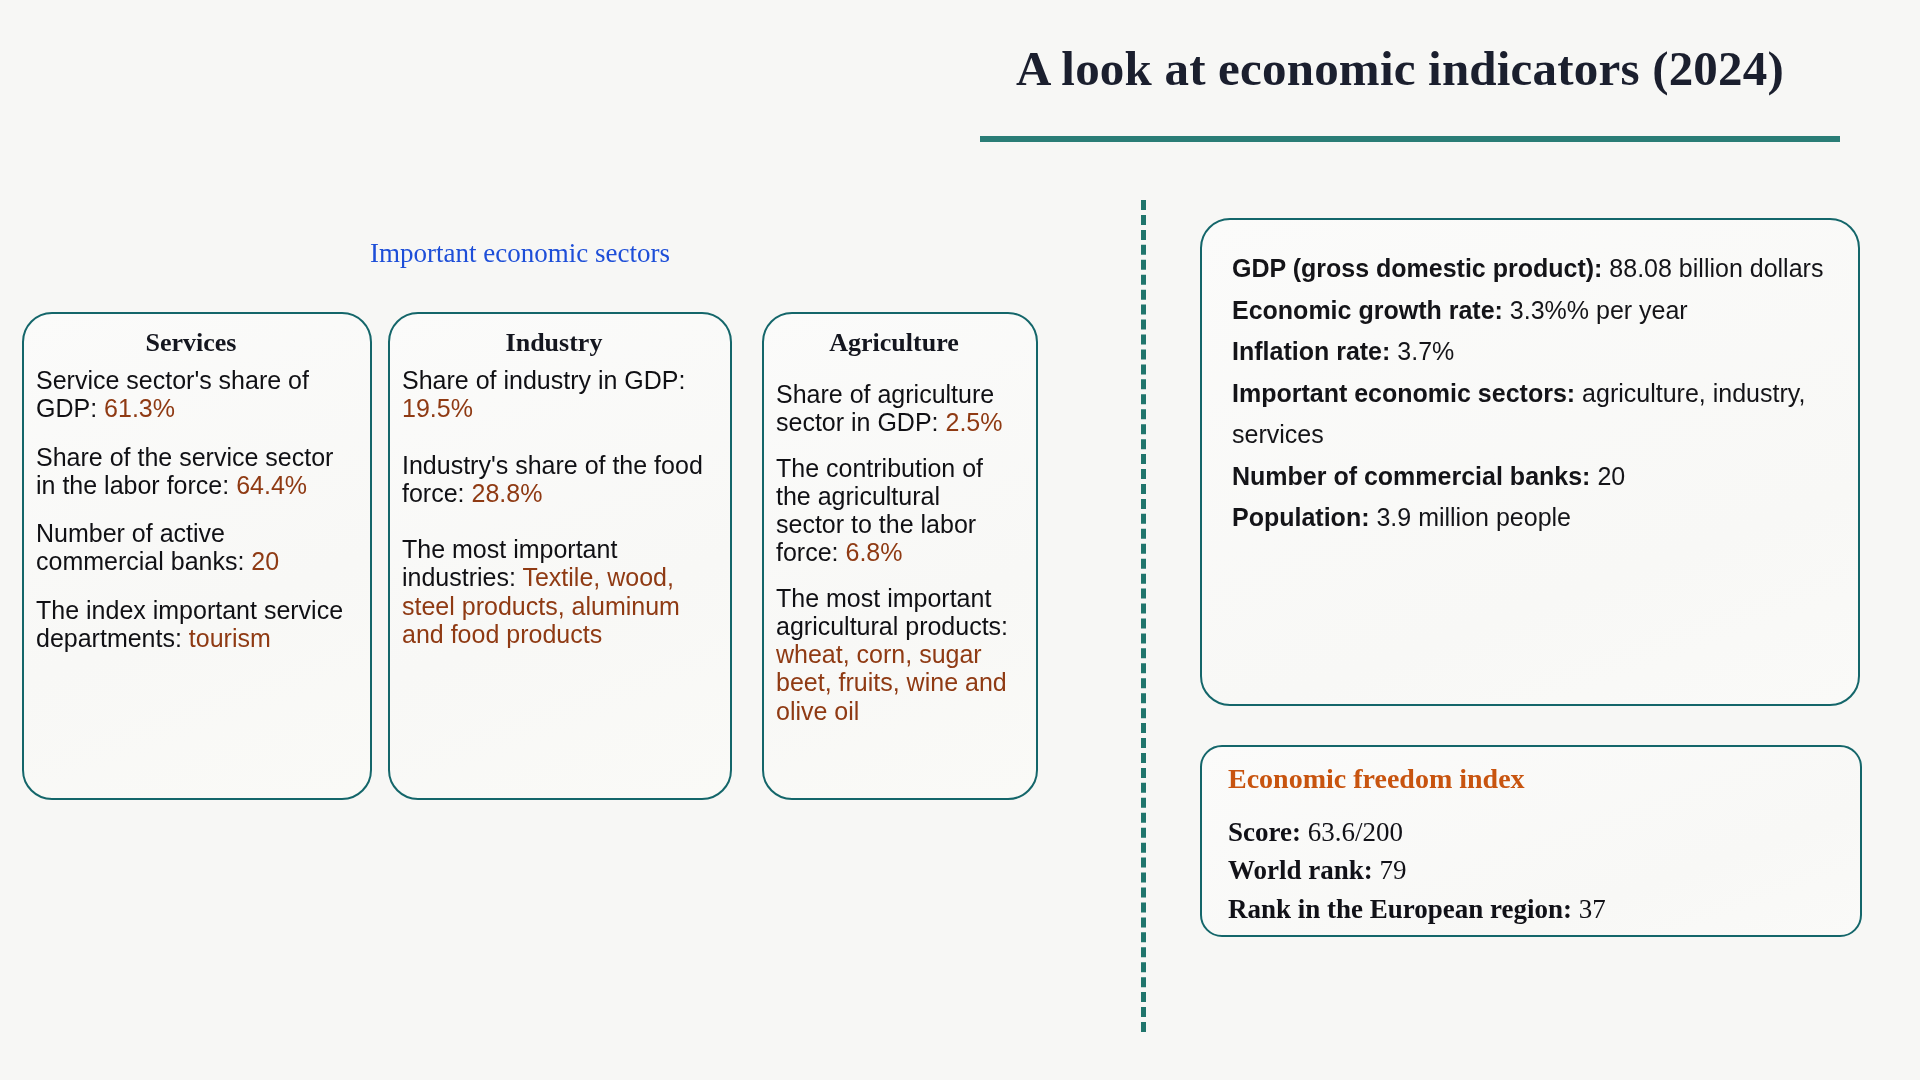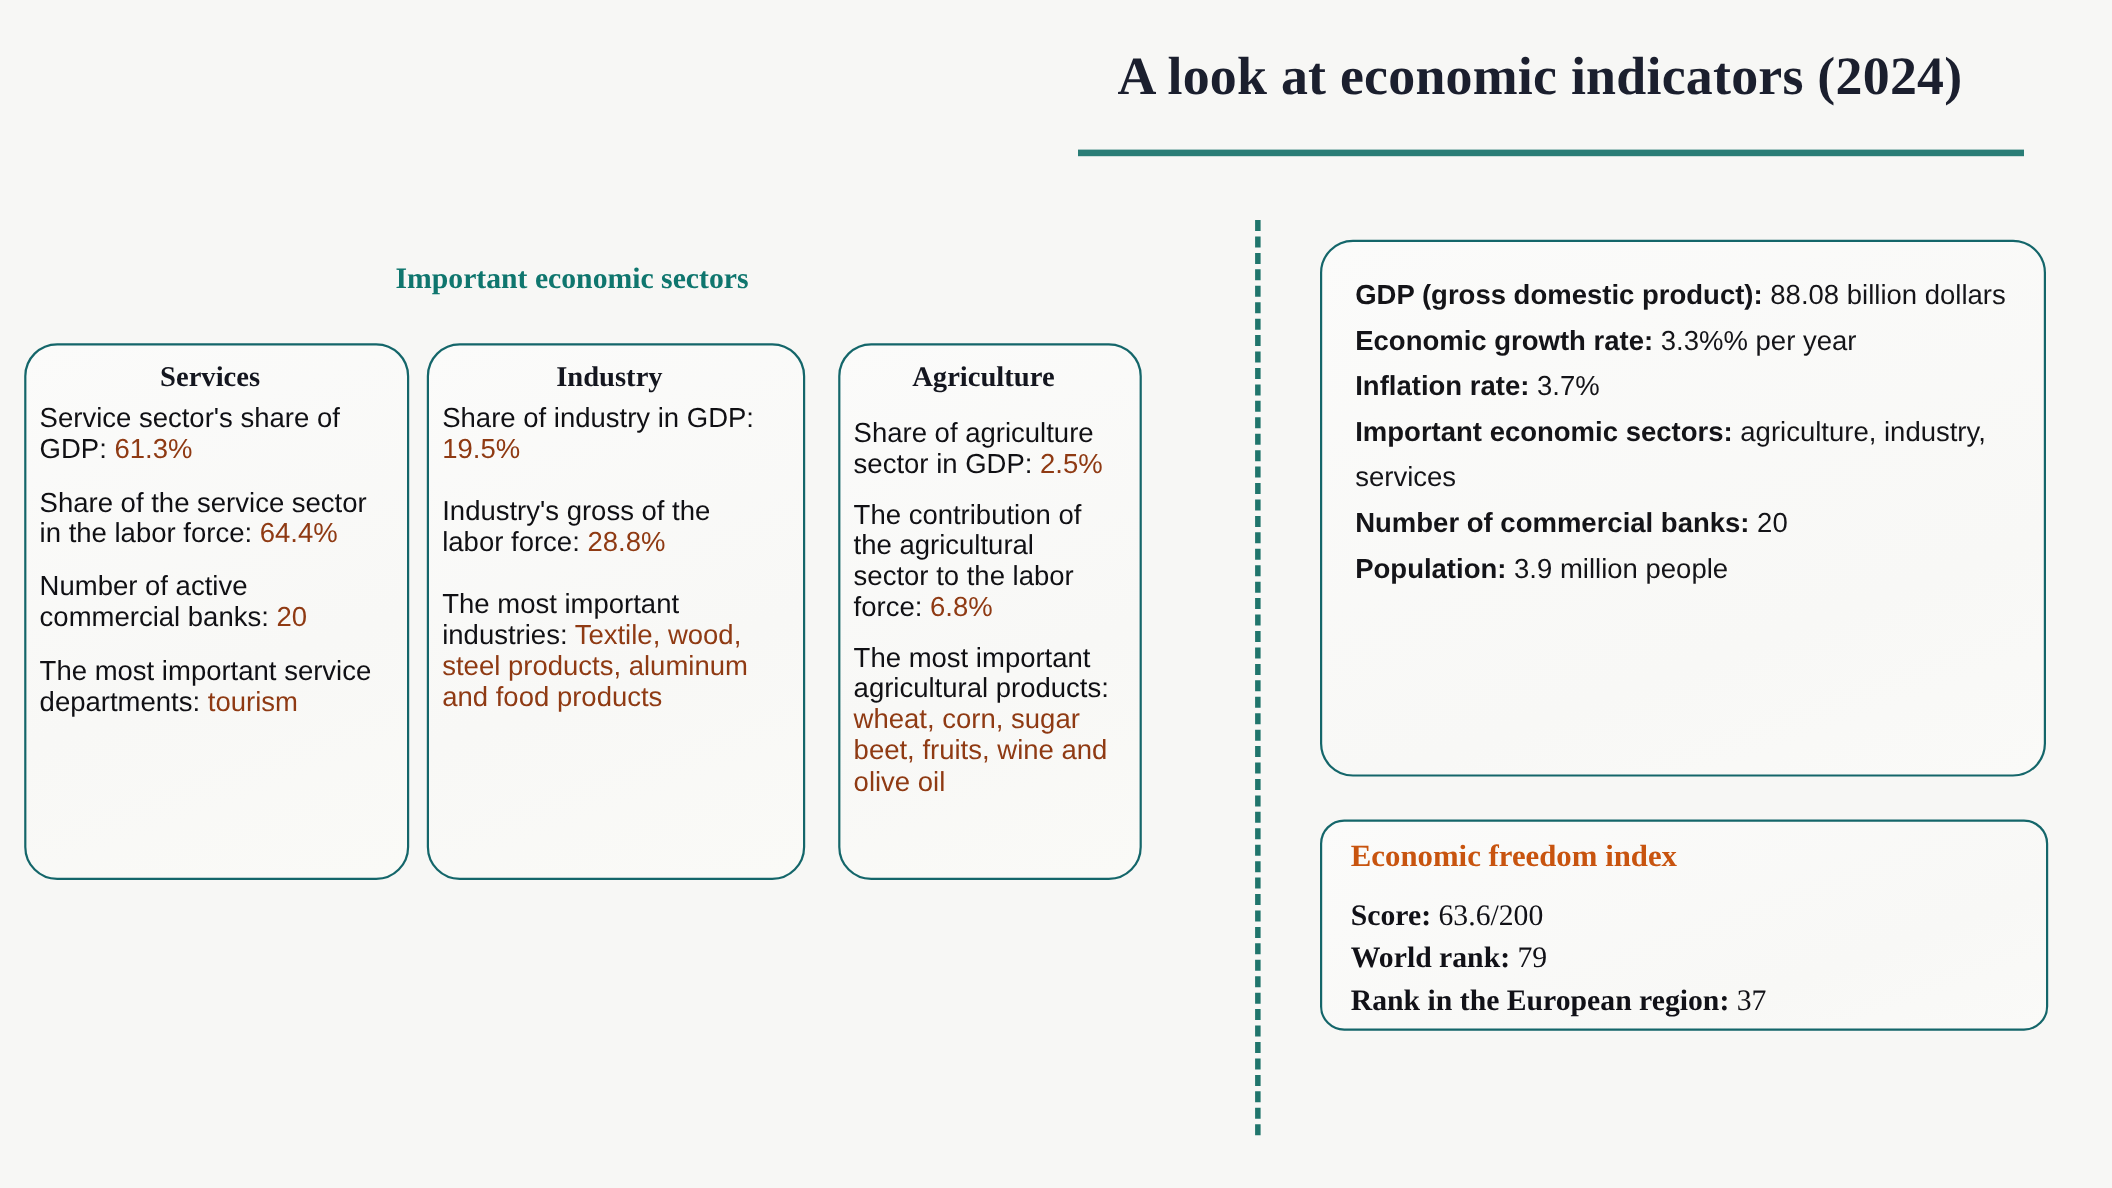--- a/index.html
+++ b/index.html
@@ -50,23 +50,23 @@
   }
 
   
   #sectors-heading {
     position: absolute;
     left: 120px;
     top: 238px;
     width: 800px;
     text-align: center;
     font-family: "Liberation Serif", serif;
-    font-weight: bold;
+    font-weight: normal;
     font-size: 27px;
-    color: #0f766e;
+    color: #1d4ed8;
   }
 
   .sector-card {
     position: absolute;
     top: 312px;
     height: 488px;
     box-sizing: border-box;
     border: 2px solid #14666a;
     border-radius: 30px;
     background: linear-gradient(160deg, #fbfbfa 0%, #f8f8f6 60%, #fafaf7 100%);
@@ -160,29 +160,29 @@
 <div id="vertical-divider"></div>
 
 <div id="sectors-heading">Important economic sectors</div>
 
 <div class="sector-card" id="card-services">
   <div class="card-title">Services</div>
   <div class="card-body">
     <p class="card-line"><span>Service sector's share of GDP: </span><span class="val">61.3%</span></p>
     <p class="card-line"><span>Share of the service sector in the labor force: </span><span class="val">64.4%</span></p>
     <p class="card-line"><span>Number of active commercial banks: </span><span class="val">20</span></p>
-    <p class="card-line"><span>The most important service departments: </span><span class="val">tourism</span></p>
+    <p class="card-line"><span>The index important service departments: </span><span class="val">tourism</span></p>
   </div>
 </div>
 
 <div class="sector-card" id="card-industry">
   <div class="card-title">Industry</div>
   <div class="card-body">
     <p class="card-line"><span>Share of industry in GDP: </span><span class="val">19.5%</span></p>
-    <p class="card-line"><span>Industry's gross of the labor force: </span><span class="val">28.8%</span></p>
+    <p class="card-line"><span>Industry's share of the food force: </span><span class="val">28.8%</span></p>
     <p class="card-line"><span>The most important industries: </span><span class="val">Textile, wood, steel products, aluminum and food products</span></p>
   </div>
 </div>
 
 <div class="sector-card" id="card-agriculture">
   <div class="card-title">Agriculture</div>
   <div class="card-body">
     <p class="card-line"><span>Share of agriculture sector in GDP: </span><span class="val">2.5%</span></p>
     <p class="card-line"><span>The contribution of the agricultural sector to the labor force: </span><span class="val">6.8%</span></p>
     <p class="card-line"><span>The most important agricultural products: </span><span class="val">wheat, corn, sugar beet, fruits, wine and olive oil</span></p>

